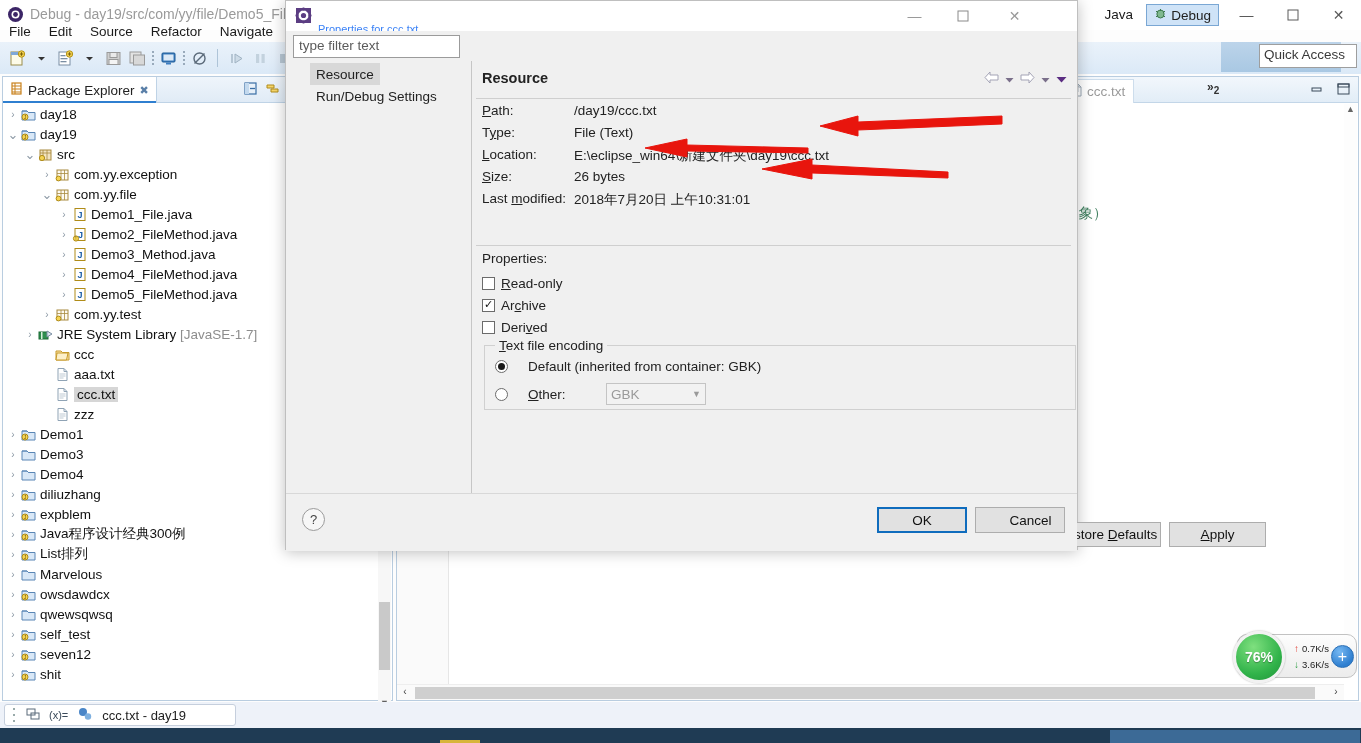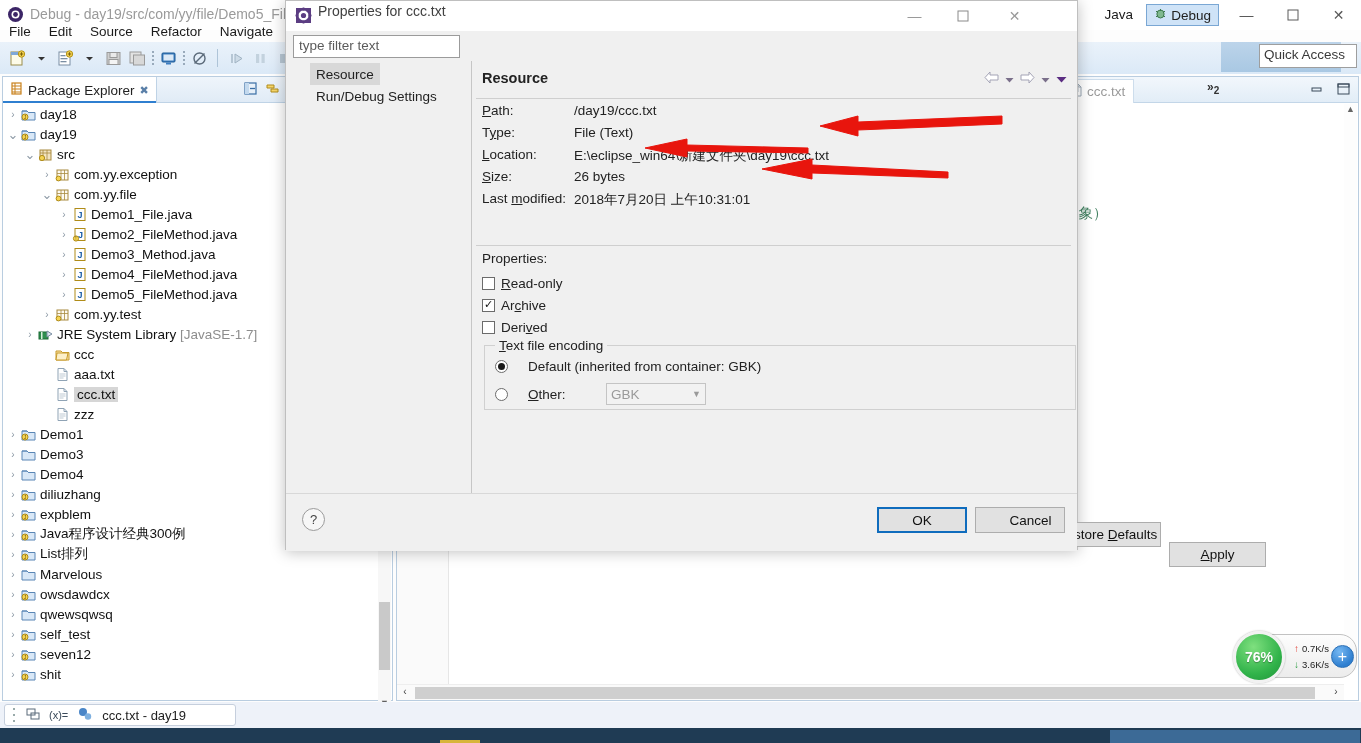--- a/index.html
+++ b/index.html
@@ -171,21 +171,21 @@
   .taskbar {
     position: absolute; left: 0; top: 728px; width: 1361px; height: 15px;
     background: #1f3b54;
   }
   .tb-item { position:absolute; top:2px; height:13px; background:#3c6a96; }
 
   
   .speed-widget {
     position: absolute; left: 1237px; top: 634px; width: 120px; height: 44px;
     background: linear-gradient(to bottom,#fdfdfd,#ececec);
-    border: 1px solid #c2c2c2; border-radius: 17px;
+    border: 1px solid #c2c2c2; border-radius: 10px;
     display: flex; align-items: center; padding-left: 12px;
   }
   .speed-ball {
     position: absolute; left: -5px; top: -4px; width: 52px; height: 52px;
     border-radius: 50%; background: radial-gradient(circle at 38% 28%, #7fe07f, #31b34a 62%, #1f9238);
     border: 3px solid #f2f2f2; box-shadow: 0 0 2px rgba(0,0,0,.35);
     display: flex; align-items: center; justify-content: center;
     color: #fff; font-size: 14px; font-weight: bold; text-shadow: 0 1px 1px rgba(0,0,0,.3);
   }
   .speed-rates { position: absolute; left: 56px; top: 6px; font-size: 9.5px; line-height: 16px; }
@@ -200,21 +200,21 @@
   }
 
   
   .dialog {
     position: absolute; left: 285px; top: 0px; width: 793px; height: 550px;
     background: #f0f0f0; border: 1px solid #bfbfbf;
     box-shadow: 0 2px 14px rgba(0,0,0,.25);
   }
   .dlg-titlebar { position: absolute; left: 0; top: 0; width: 100%; height: 30px; background: #fff; }
   .dlg-title-icon { position:absolute; left: 9px; top: 6px; width: 17px; height: 17px; }
-  .dlg-title-text { position: absolute; left: 32px; top: 2px; font-size: 14px; color: #404040; }
+  .dlg-title-text { position: absolute; left: 32px; top: 22px; font-size: 11px; color: #3b82f6; }
   .dlg-ctrl { position:absolute; top:0; width:45px; height:30px; display:flex;align-items:center;justify-content:center;color:#9a9a9a;font-size:14px;}
   .dlg-ctrl.min { right: 140px; }
   .dlg-ctrl.max { right: 92px; }
   .dlg-ctrl.close { right: 40px; }
 
   .dlg-body { position:absolute; left:0; top:30px; width:100%; height: 462px; background:#f0f0f0; }
   .filter-input {
     position: absolute; left: 7px; top: 4px; width: 167px; height: 23px;
     border: 1px solid #9b9b9b; background: #fff; font-size: 13.5px;
     color: #5b5b5b; padding: 2px 5px;
@@ -256,21 +256,21 @@
   .combo .cv { position: relative; }
   .combo .car { color: #9a9a9a; font-size: 9px; }
 
   .btn {
     border: 1px solid #adadad; background: #e1e1e1; font-size: 13.5px;
     display: flex; align-items: center; justify-content: center;
     height: 25px; color: #111;
   }
   .btn.primary { border: 2px solid #0f6cbd; background: #e1e1e1; }
   .btn-restore { position: absolute; left: 581px; top: 461px; width: 108px; }
-  .btn-apply   { position: absolute; left: 697px; top: 461px; width: 97px; margin-top: 20px; }
+  .btn-apply   { position: absolute; left: 697px; top: 461px; width: 97px; }
 
   .dlg-footer { position:absolute; left:0; top:492px; width:100%; height:58px; background:#f0f0f0; border-top:1px solid #d8d8d8; }
   .help-icon {
     position: absolute; left: 16px; top: 14px; width: 23px; height: 23px;
     border-radius: 50%; border: 1px solid #9b9b9b; background: #f7f7f7;
     display:flex;align-items:center;justify-content:center; font-size: 13px; color:#444;
   }
   .btn-ok     { position: absolute; left: 591px; top: 13px; width: 90px; height: 26px; }
   .btn-cancel { position: absolute; left: 689px; top: 13px; width: 90px; height: 26px; padding-left: 21px; }
 

